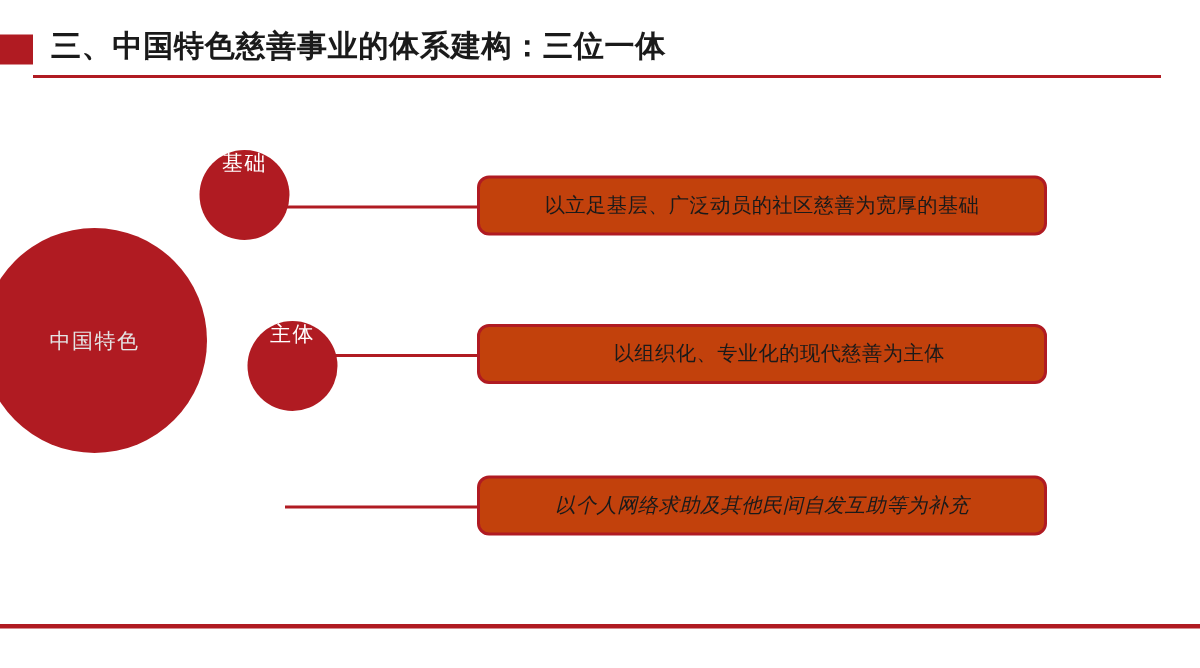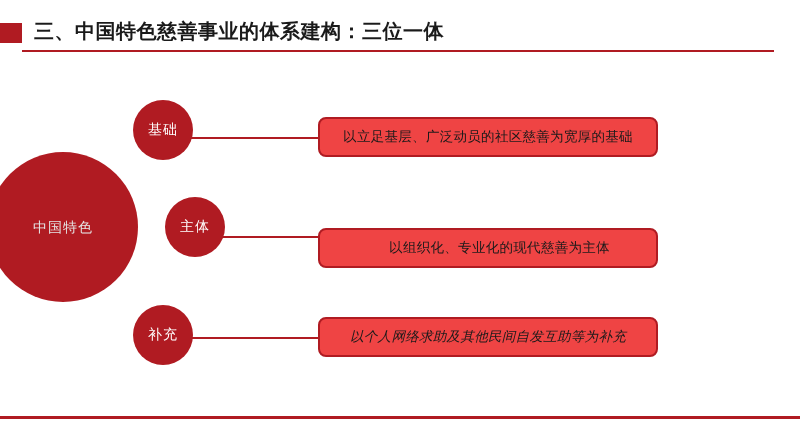--- a/index.html
+++ b/index.html
@@ -87,62 +87,62 @@
     white-space: nowrap;
   }
   
   .node-circle {
     position: absolute;
     width: 60px;
     height: 60px;
     border-radius: 50%;
     background: #b01b22;
     display: flex;
-    align-items: center;
+    align-items: flex-start;
     justify-content: center;
     color: #ffffff;
     font-size: 14px;
     letter-spacing: 1px;
   }
   .node-1 { left: 133px; top: 100px; }
-  .node-2 { left: 165px; top: 197px; }
+  .node-2 { left: 165px; top: 214px; }
   .node-3 { left: 133px; top: 305px; }
 
   
   .connector {
     position: absolute;
     height: 2px;
     background: #b01b22;
   }
   .conn-1 { left: 190px; top: 137px; width: 128px; }
   .conn-2 { left: 222px; top: 236px; width: 96px; }
   .conn-3 { left: 190px; top: 337px; width: 128px; }
 
   
   .text-box {
     position: absolute;
     left: 318px;
-    width: 340px;
+    width: 380px;
     height: 40px;
     border: 2px solid #b01b22;
     border-radius: 8px;
-    background: #ef4444;
+    background: #c2410c;
     display: flex;
     align-items: center;
     justify-content: center;
     box-sizing: border-box;
   }
   .text-box span {
     font-size: 13.5px;
     color: #1a1a1a;
     white-space: nowrap;
     letter-spacing: 0.3px;
   }
   .box-1 { top: 117px; }
-  .box-2 { top: 228px; padding-left: 23px; }
+  .box-2 { top: 216px; padding-left: 23px; }
   .box-3 { top: 317px; font-style: italic; }
 </style>
 </head>
 <body>
 
 <div class="slide">
 
   <div class="title-row">
     <div class="title-marker"></div>
     <div class="title-text">三、中国特色慈善事业的体系建构：三位一体</div>
@@ -156,23 +156,20 @@
   <div class="connector conn-1"></div>
   <div class="connector conn-2"></div>
   <div class="connector conn-3"></div>
 
   <div class="node-circle node-1">
     <span>基础</span>
   </div>
   <div class="node-circle node-2">
     <span>主体</span>
   </div>
-  <div class="node-circle node-3">
-    <span>补充</span>
-  </div>
 
   <div class="text-box box-1">
     <span>以立足基层、广泛动员的社区慈善为宽厚的基础</span>
   </div>
   <div class="text-box box-2">
     <span>以组织化、专业化的现代慈善为主体</span>
   </div>
   <div class="text-box box-3">
     <span>以个人网络求助及其他民间自发互助等为补充</span>
   </div>

